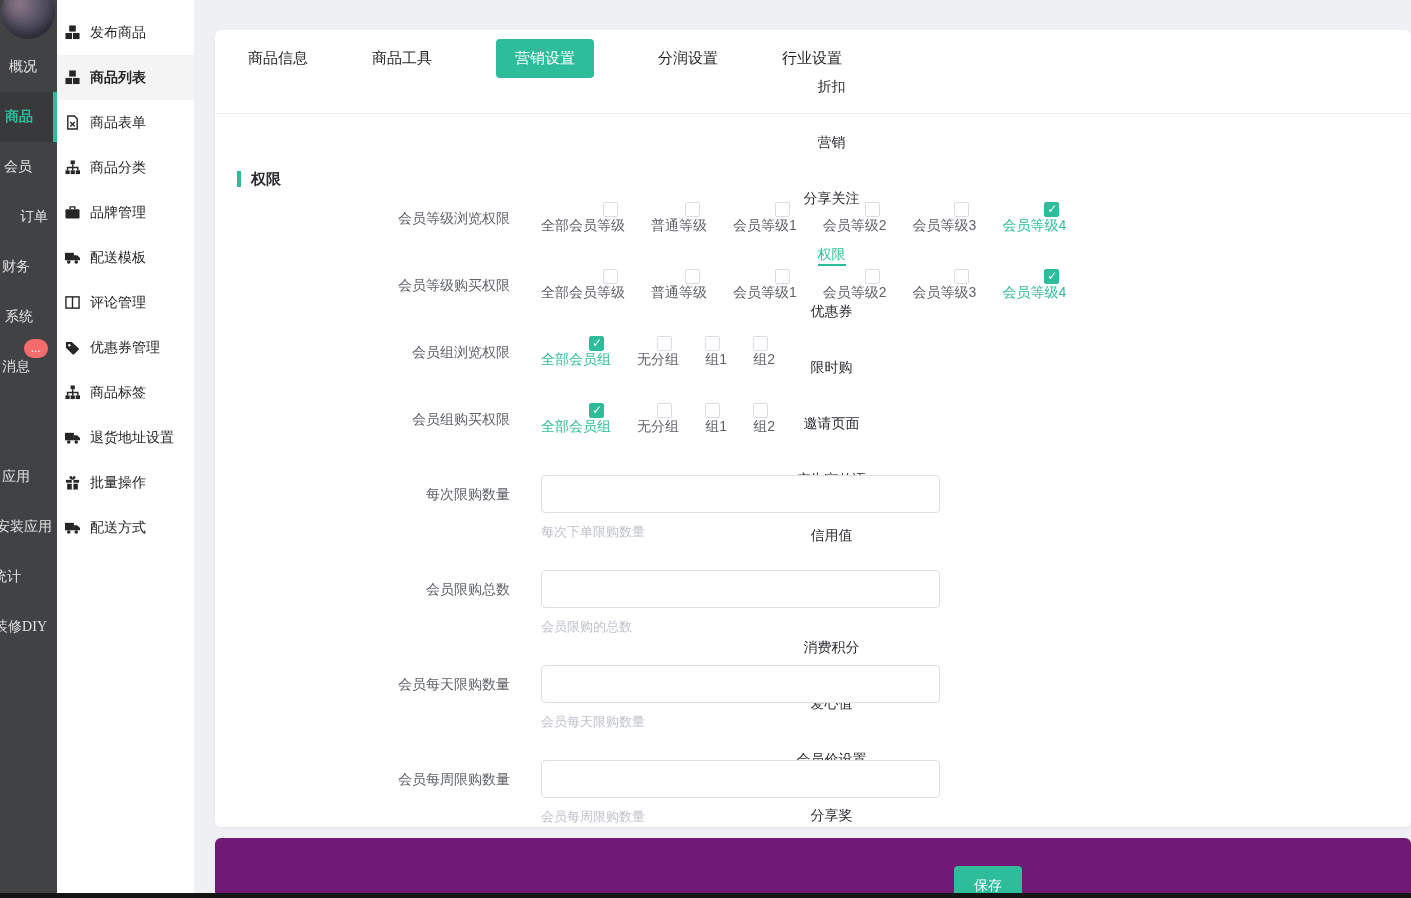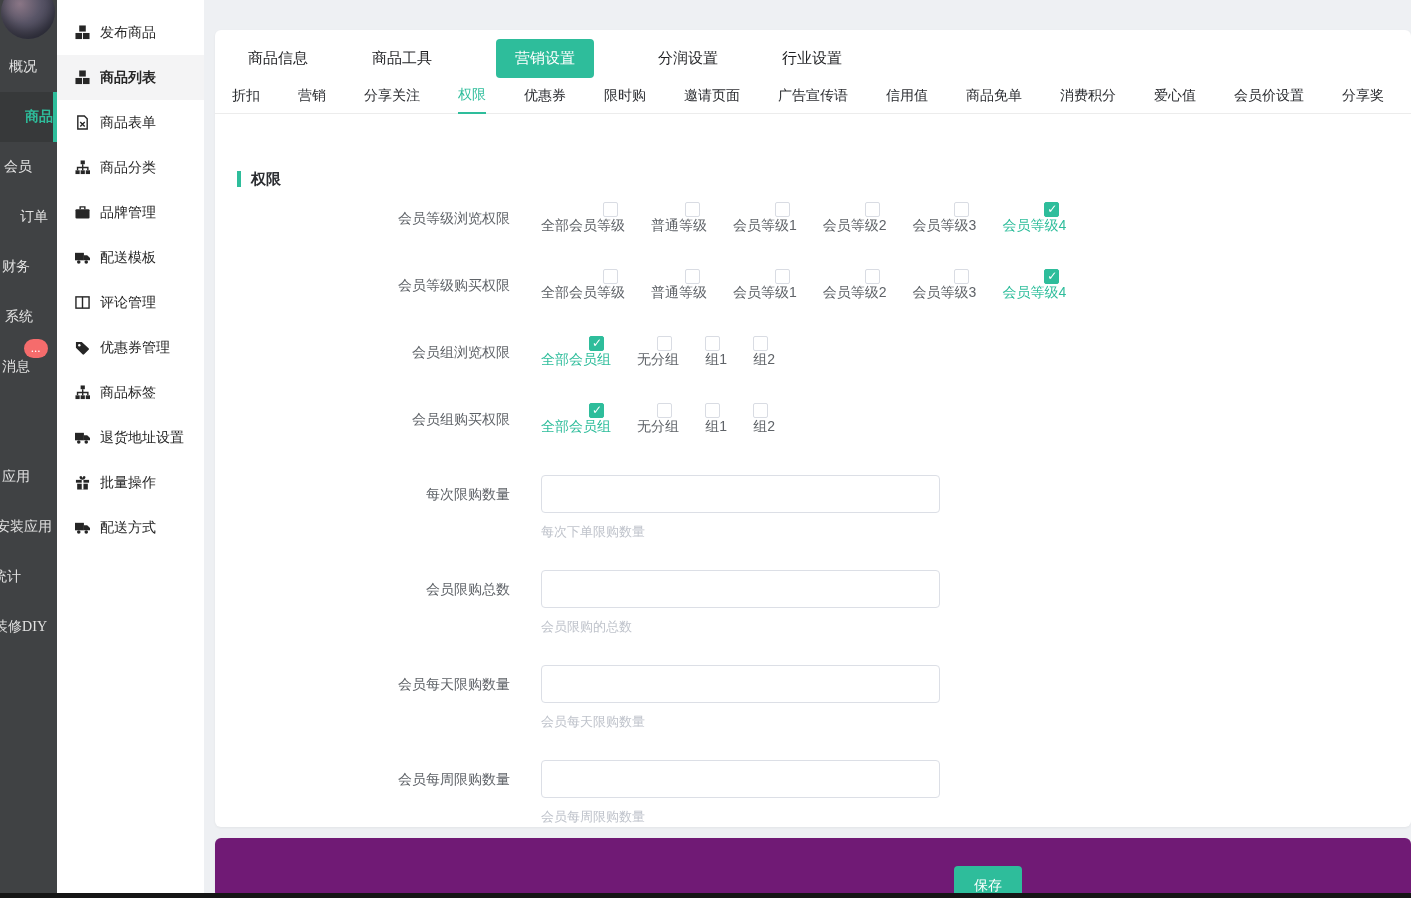--- a/index.html
+++ b/index.html
@@ -25,40 +25,40 @@
   .rail-item.active::after { content:""; position:absolute; right:0; top:0;
                width:4px; height:100%; background:var(--accent); }
   .rail-item.active .rail-label { color:var(--accent); font-weight:bold; }
   .rail-spacer { height:60px; }
   .rail-badge { position:absolute; right:9px; top:-3px; min-width:24px; height:19px;
                background:var(--badge); border-radius:10px; color:#fff; font-size:9px;
                font-weight:bold; display:flex; align-items:center; justify-content:center;
                letter-spacing:1px; line-height:8px; }
 
   
-  .subnav { position:absolute; left:54px; top:0; width:150px; height:898px;
+  .subnav { position:absolute; left:44px; top:0; width:150px; height:898px;
             background:#fff; padding-top:10px; z-index:4; }
   .subnav-item { height:45px; display:flex; align-items:center; padding-left:20px;
             font-size:14px; color:#262626; cursor:pointer; }
   .subnav-item.active { background:#f4f4f5; font-weight:bold; }
   .subnav-item .ic { width:16px; height:16px; margin-right:10px; flex:0 0 16px;
             display:inline-flex; align-items:center; justify-content:center; }
   .subnav-item svg { width:15px; height:15px; }
 
   
   .panel { position:absolute; left:215px; top:30px; width:1196px; height:797px;
            background:#fff; border-radius:6px; box-shadow:0 1px 3px rgba(0,0,0,.05);
            overflow:hidden; z-index:3; }
   .tabs1 { display:flex; align-items:center; padding:8px 0 0 33px; height:48px; }
   .tab1 { font-size:15px; color:#1f2023; margin-right:64px; cursor:pointer;
           padding:10px 0; white-space:nowrap; }
   .tab1.active { background:var(--accent); color:#fff; border-radius:4px;
           padding:10px 19px; }
-  .tabs2 { display:flex; align-items:center; height:36px; padding-left:17px;
-           gap:38px; border-bottom:1px solid #ececec; width:max-content; min-width:100%; }
+  .tabs2 { display:flex; align-items:center; height:36px; padding-left:37px;
+           gap:38px; border-bottom:1px solid #ececec; width:max-content; min-width:100%;flex-direction:column; }
   .tab2 { font-size:14px; color:#2b2d31; cursor:pointer; white-space:nowrap;
           height:100%; display:flex; align-items:center; }
   .tab2.active { color:var(--accent); border-bottom:2px solid var(--accent);
           margin-bottom:-1px; }
 
   .panel-body { padding:56px 0 0 22px; }
   .sec-title { display:flex; align-items:center; height:18px; }
   .sec-bar { width:4px; height:16px; background:var(--accent); margin-right:10px; }
   .sec-text { font-size:15px; font-weight:bold; color:#2b2d31; }
 
@@ -99,21 +99,21 @@
 </style>
 </head>
 <body>
 
 <div class="rail">
   <div class="avatar"></div>
   <div class="rail-items">
       <div class="rail-item" style="padding-right: 20px;">
         <span class="rail-label">概况</span>
       </div>
-      <div class="rail-item active" style="padding-right: 4px;">
+      <div class="rail-item active" style="padding-right: 24px;">
         <span class="rail-label">商品</span>
       </div>
       <div class="rail-item" style="padding-right: 25px;">
         <span class="rail-label">会员</span>
       </div>
       <div class="rail-item" style="padding-right: 36px; margin-left: 48px;">
         <span class="rail-label">订单</span>
       </div>
       <div class="rail-item" style="padding-right: 27px;">
         <span class="rail-label">财务</span>

